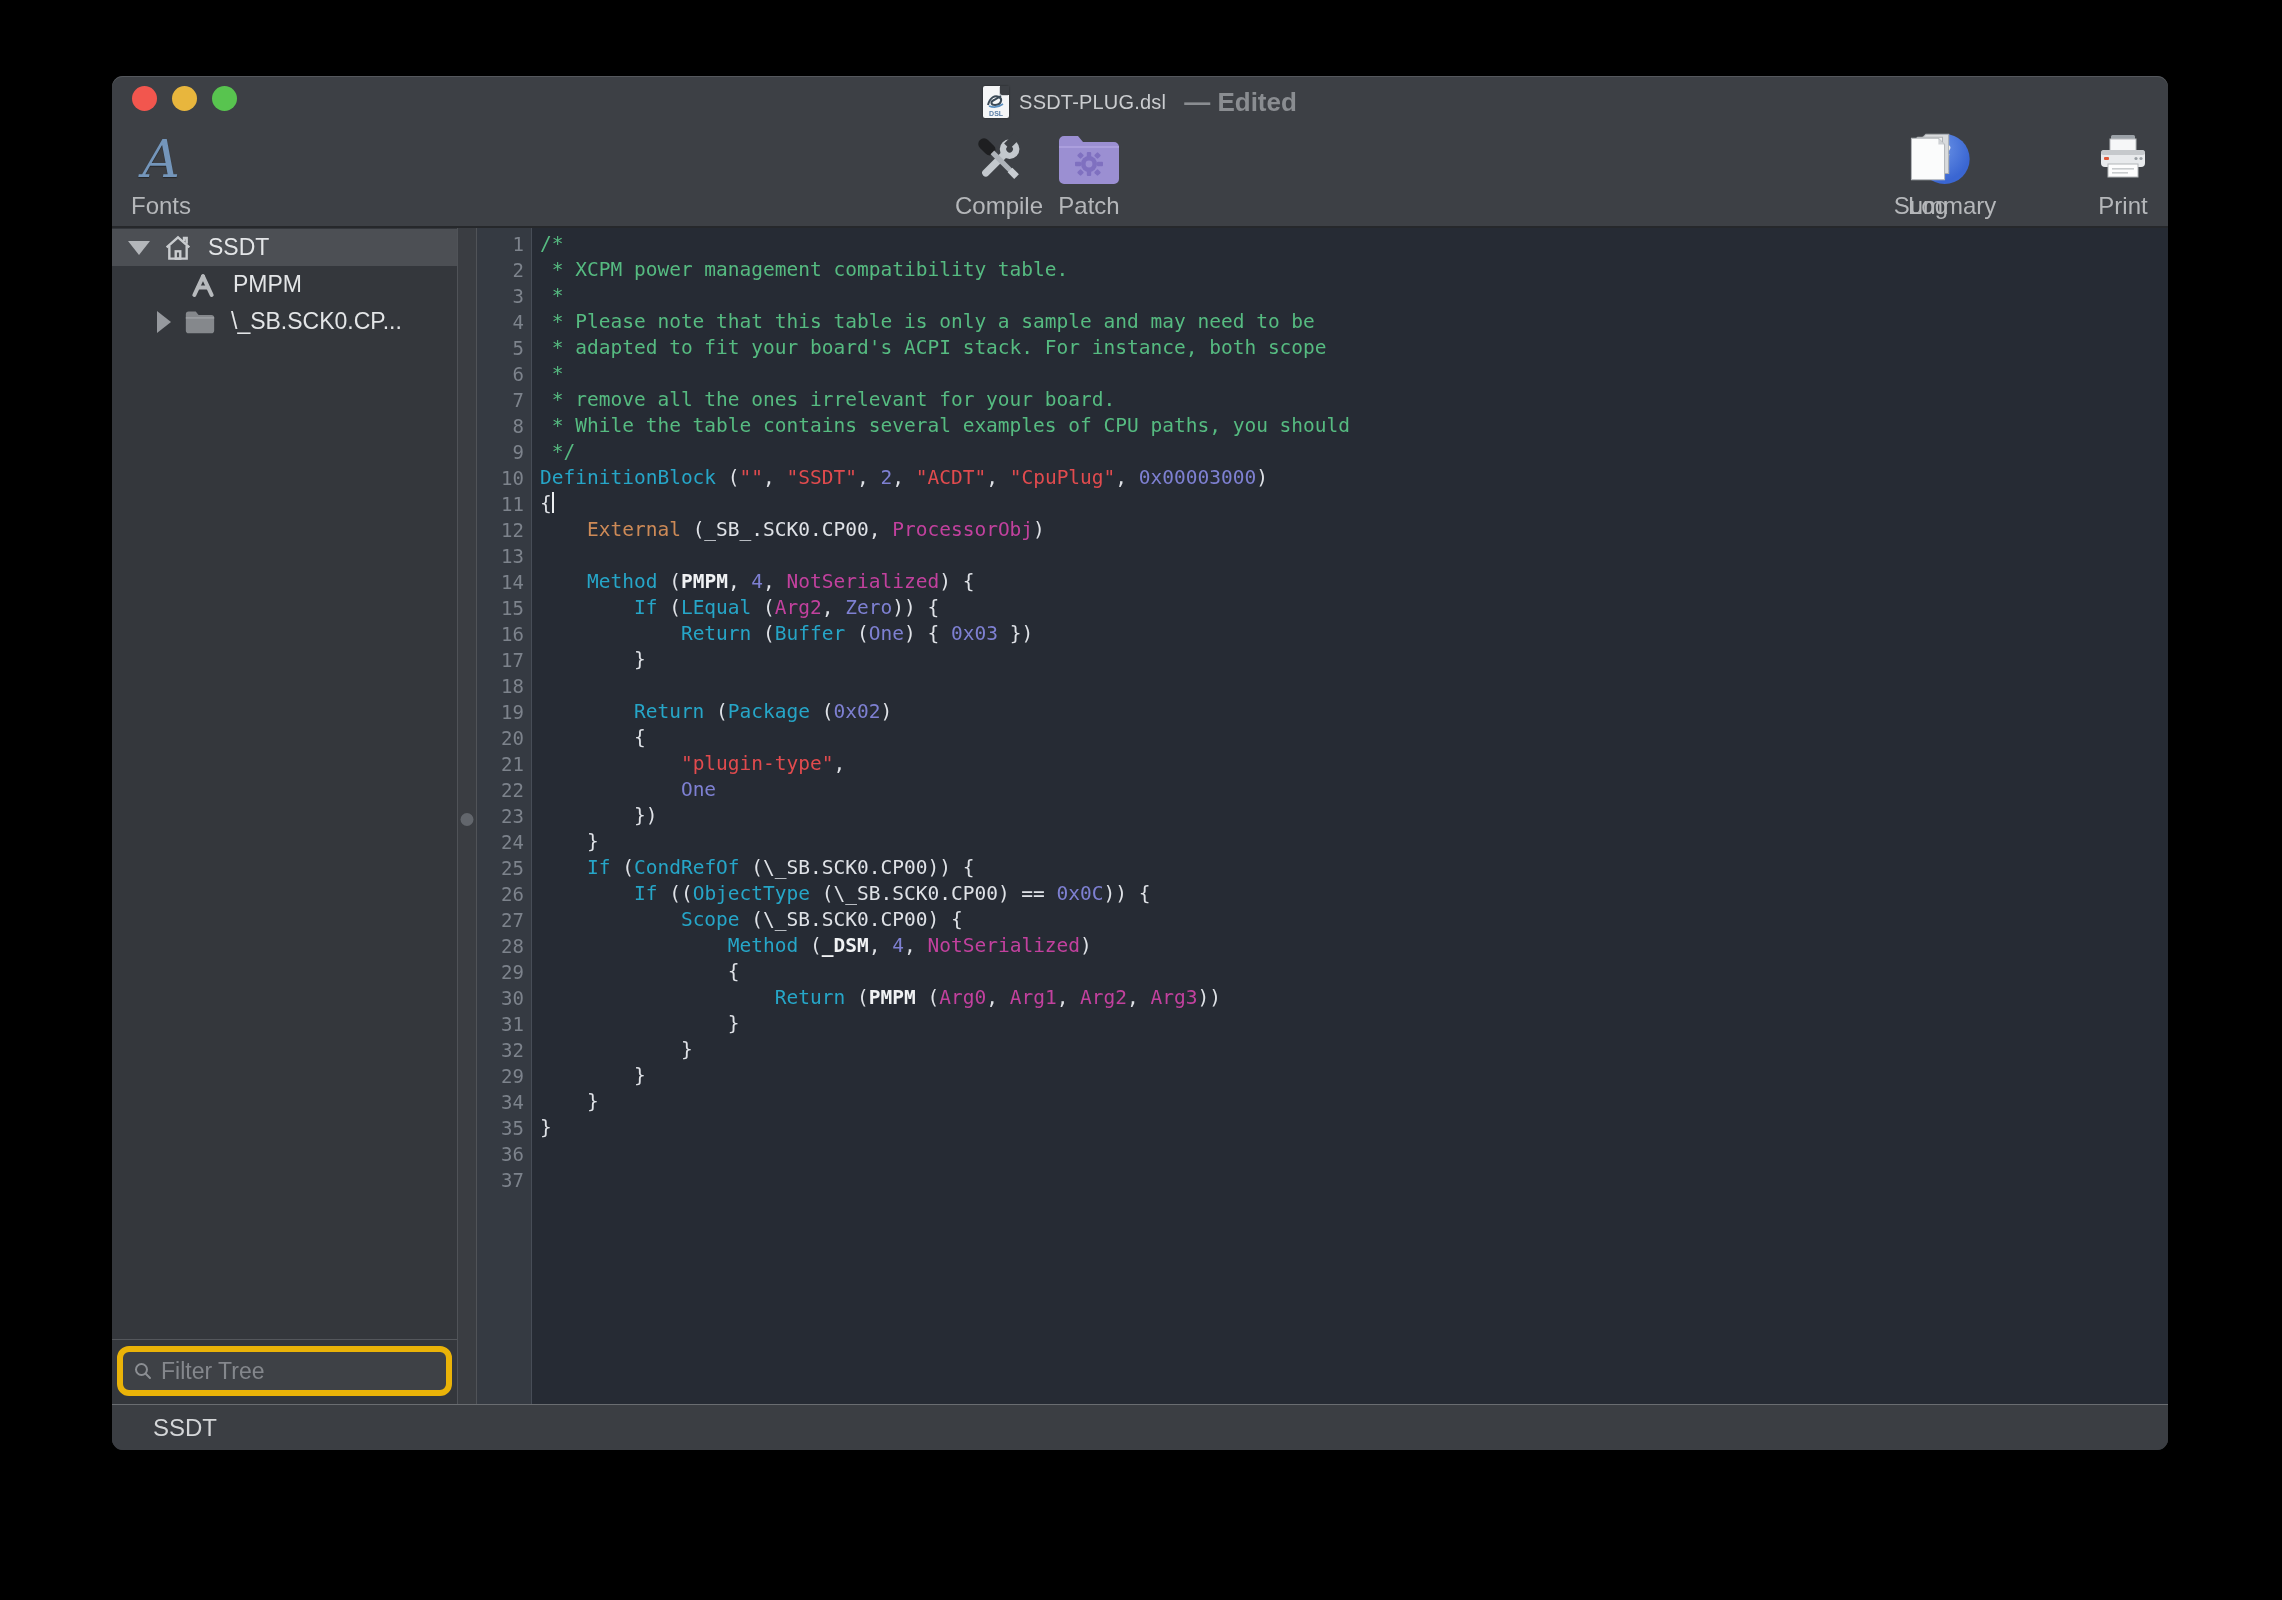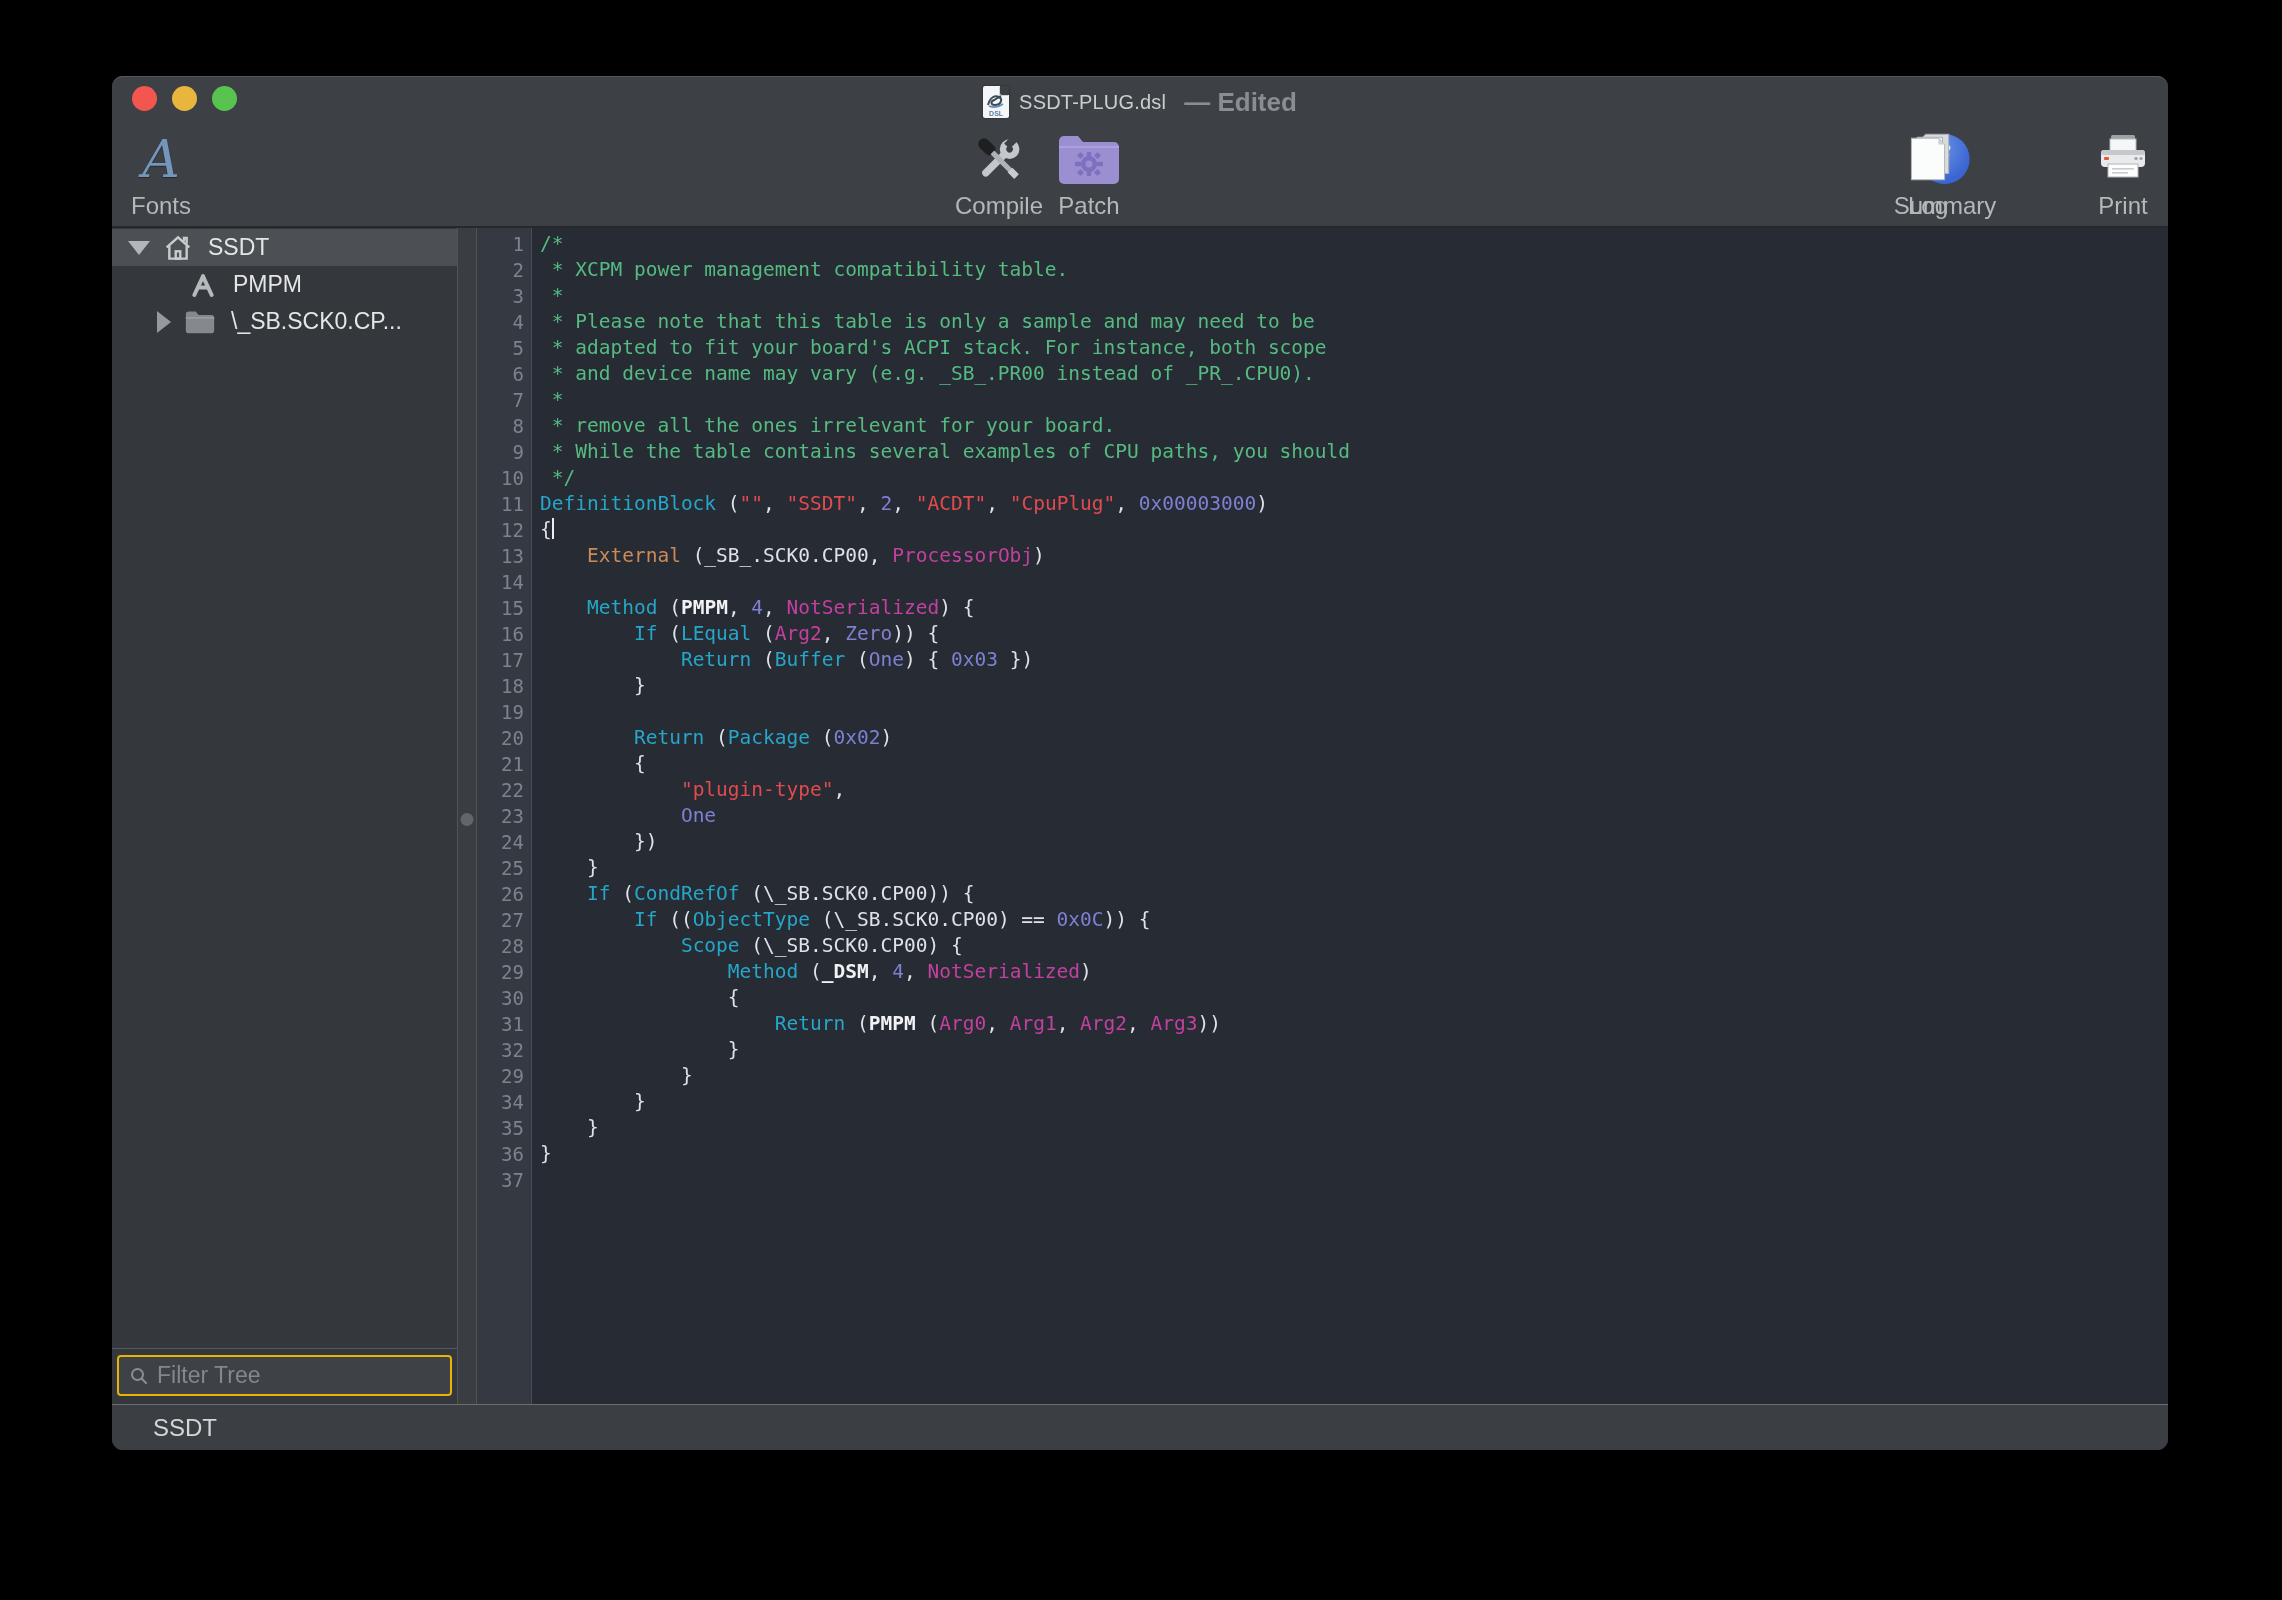--- a/index.html
+++ b/index.html
@@ -51,21 +51,21 @@
   .tree { flex:1 1 auto; padding-top:1px; }
   .trow { height:37px; display:flex; align-items:center; font-size:23px; color:#e3e5e7; }
   .trow.selected { background:#4c4f54; }
   .disc { width:0; height:0; flex:0 0 auto; }
   .disc.down { border-left:11px solid transparent; border-right:11px solid transparent; border-top:14px solid #b3b6ba; }
   .disc.right { border-top:11px solid transparent; border-bottom:11px solid transparent; border-left:14px solid #96999e; }
   .ticon { flex:0 0 auto; display:flex; align-items:center; justify-content:center; }
   .tlabel-text { margin-left:14px; white-space:nowrap; }
 
   .filterbar { flex:0 0 auto; border-top:1px solid #54575c; padding:6px 5px 8px 5px; }
-  .filterbox { height:41px; border:2px solid #eab308; background:#3e4146; border-radius:4px;
+  .filterbox { height:50px; border:6px solid #eab308; background:#3e4146; border-radius:12px;
                display:flex; align-items:center; padding:0 10px; gap:8px; }
   .filterbox input { background:transparent; border:none; outline:none; width:100%;
                      font-size:23px; color:#d8dadc; font-family:"Liberation Sans",sans-serif; }
   .filterbox input::placeholder { color:#84878c; }
 
   .splitter { width:20px; background:#3a3d42; border-left:1px solid #505358; border-right:1px solid #505358;
               position:relative; flex:0 0 auto; cursor:col-resize; }
   .splitter .grip { position:absolute; left:50%; top:585px; transform:translateX(-50%);
                     width:13px; height:13px; border-radius:50%; background:#62666c; }
 
@@ -305,21 +305,20 @@
           <div class="ln">35</div>
           <div class="ln">36</div>
           <div class="ln">37</div>
         </div>
       <div class="codearea">
           <div class="cl"><span class="tk-c">/*</span></div>
           <div class="cl"><span class="tk-c"> * XCPM power management compatibility table.</span></div>
           <div class="cl"><span class="tk-c"> *</span></div>
           <div class="cl"><span class="tk-c"> * Please note that this table is only a sample and may need to be</span></div>
           <div class="cl"><span class="tk-c"> * adapted to fit your board's ACPI stack. For instance, both scope</span></div>
-          <div class="cl"><span class="tk-c"> * and device name may vary (e.g. _SB_.PR00 instead of _PR_.CPU0).</span></div>
           <div class="cl"><span class="tk-c"> *</span></div>
           <div class="cl"><span class="tk-c"> * remove all the ones irrelevant for your board.</span></div>
           <div class="cl"><span class="tk-c"> * While the table contains several examples of CPU paths, you should</span></div>
           <div class="cl"><span class="tk-c"> */</span></div>
           <div class="cl"><span class="tk-k">DefinitionBlock</span><span class="tk-w"> (</span><span class="tk-s">""</span><span class="tk-w">, </span><span class="tk-s">"SSDT"</span><span class="tk-w">, </span><span class="tk-n">2</span><span class="tk-w">, </span><span class="tk-s">"ACDT"</span><span class="tk-w">, </span><span class="tk-s">"CpuPlug"</span><span class="tk-w">, </span><span class="tk-n">0x00003000</span><span class="tk-w">)</span></div>
           <div class="cl"><span class="tk-w">{</span><span class="caret"></span></div>
           <div class="cl"><span class="tk-w">    </span><span class="tk-e">External</span><span class="tk-w"> (_SB_.SCK0.CP00, </span><span class="tk-a">ProcessorObj</span><span class="tk-w">)</span></div>
           <div class="cl"></div>
           <div class="cl"><span class="tk-w">    </span><span class="tk-k">Method</span><span class="tk-w"> (</span><span class="tk-b">PMPM</span><span class="tk-w">, </span><span class="tk-n">4</span><span class="tk-w">, </span><span class="tk-a">NotSerialized</span><span class="tk-w">) {</span></div>
           <div class="cl"><span class="tk-w">        </span><span class="tk-k">If</span><span class="tk-w"> (</span><span class="tk-k">LEqual</span><span class="tk-w"> (</span><span class="tk-a">Arg2</span><span class="tk-w">, </span><span class="tk-n">Zero</span><span class="tk-w">)) {</span></div>

